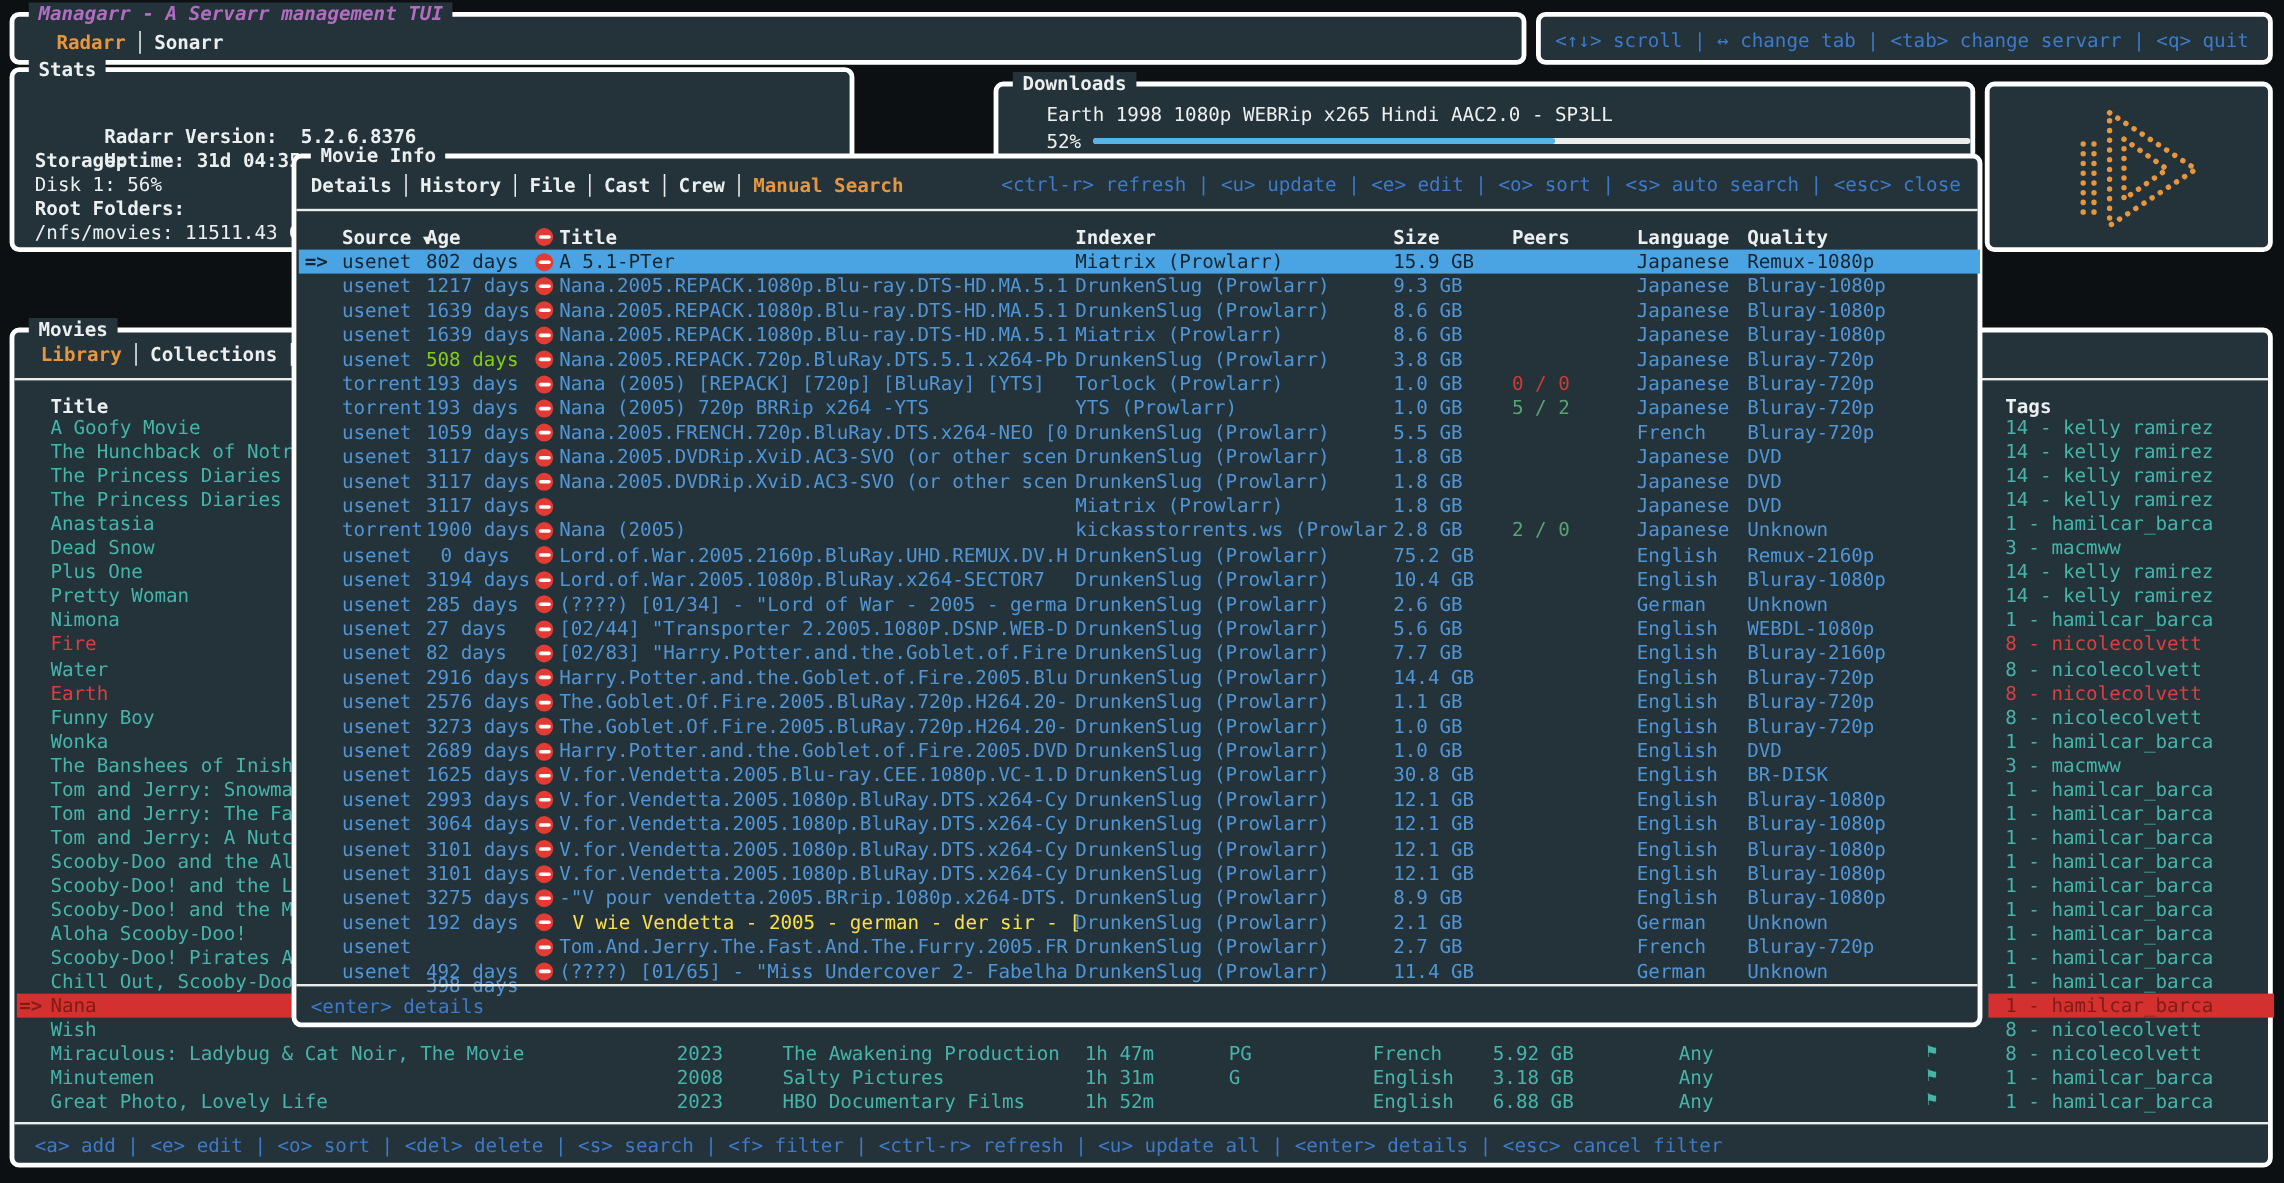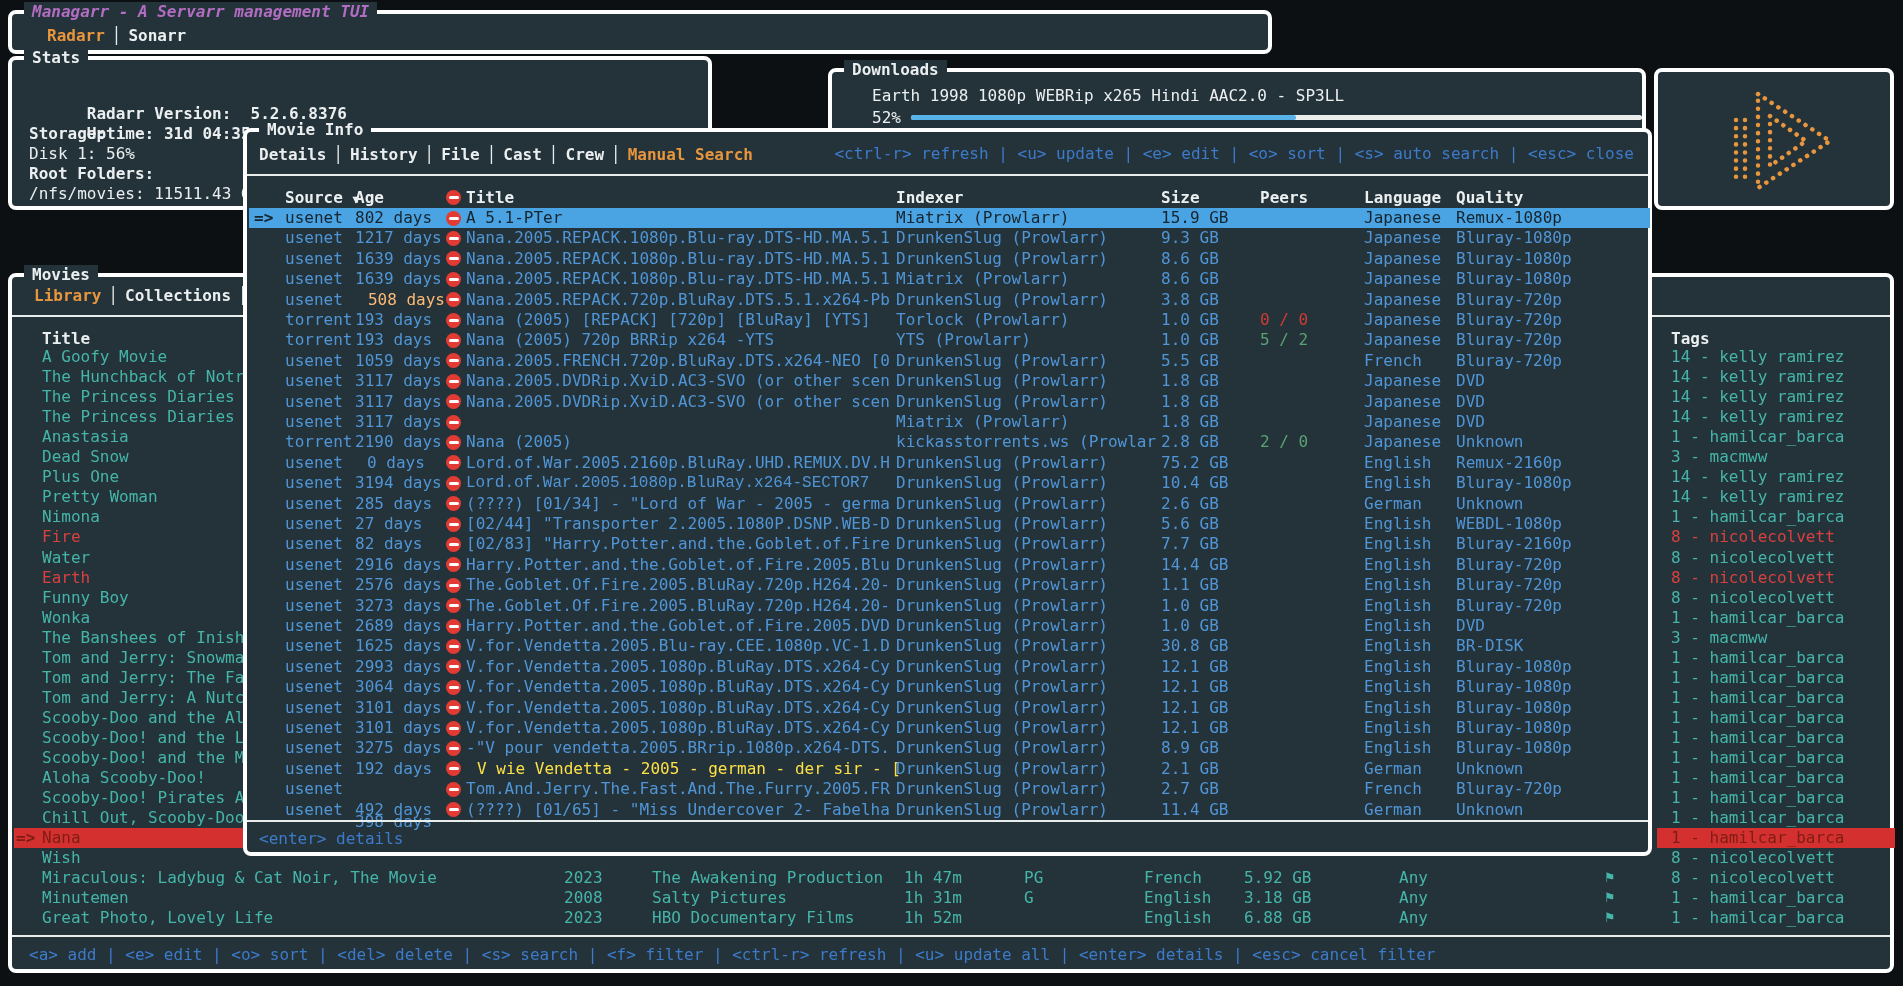--- a/index.html
+++ b/index.html
@@ -138,20 +138,23 @@
 
   <div class="box" style="left:8px; top:10px; width:1264px; height:44px; z-index:10;">
     <span class="legend" style="color:#b26dc2; font-style:italic;">Managarr - A Servarr management TUI</span>
     <div class="tabs" style="left:35px; top:11px; height:20px;">
       <span class="orange">Radarr</span>
       <span class="sep">│</span>
       <span class="white">Sonarr</span>
     </div>
   </div>
 
+  <div class="box" style="left:1280px; top:10px; width:614px; height:44px; z-index:10;">
+    <div class="cell blue" style="right:16px; top:10px; text-align:right;">&lt;↑↓&gt; scroll | ↔ change tab | &lt;tab&gt; change servarr | &lt;q&gt; quit</div>
+  </div>
 
   <div class="box" style="left:8px; top:56px; width:704px; height:154px; z-index:10;">
     <span class="legend">Stats</span>
     <div class="row bold" style="left:17px; top:24px;">
       <span>Radarr Version:</span><span>  </span><span>5.2.6.8376</span>
     </div>
     <div class="row bold" style="left:17px; top:44px;">
       <span>Uptime:</span><span> </span><span>31d 04:35:03</span>
     </div>
     <div class="row bold" style="left:17px; top:64px;">Storage:</div>
@@ -248,21 +251,21 @@
           <div class="cell" style="left: 108px; top: 0px; color: rgb(80, 149, 214); width: 90px;">1639 days</div>
           <span class="noentry" style="left: 199px;"></span>
           <div class="cell" style="left: 219px; top: 0px; color: rgb(80, 149, 214); width: 427px;">Nana.2005.REPACK.1080p.Blu-ray.DTS-HD.MA.5.1</div>
           <div class="cell" style="left: 649px; top: 0px; color: rgb(80, 149, 214); width: 262px;">Miatrix (Prowlarr)</div>
           <div class="cell" style="left: 914px; top: 0px; color: rgb(80, 149, 214); width: 90px;">8.6 GB</div>
           <div class="cell" style="left: 1117px; top: 0px; color: rgb(80, 149, 214); width: 90px;">Japanese</div>
           <div class="cell" style="left: 1209px; top: 0px; color: rgb(80, 149, 214); width: 160px;">Bluray-1080p</div>
         </div>
         <div style="position: absolute; left: 0px; top: 157.6px; width: 1405px; height: 20px;">
           <div class="cell" style="left: 38px; top: 0px; color: rgb(80, 149, 214); width: 70px;">usenet</div>
-          <div class="cell" style="left: 108px; top: 0px; color: #fdba74; width: 90px; text-align: right;">508 days</div>
+          <div class="cell" style="left: 108px; top: 0px; color: #84cc16; width: 90px;">508 days</div>
           <span class="noentry" style="left: 199px;"></span>
           <div class="cell" style="left: 219px; top: 0px; color: rgb(80, 149, 214); width: 427px;">Nana.2005.REPACK.720p.BluRay.DTS.5.1.x264-Pb</div>
           <div class="cell" style="left: 649px; top: 0px; color: rgb(80, 149, 214); width: 262px;">DrunkenSlug (Prowlarr)</div>
           <div class="cell" style="left: 914px; top: 0px; color: rgb(80, 149, 214); width: 90px;">3.8 GB</div>
           <div class="cell" style="left: 1117px; top: 0px; color: rgb(80, 149, 214); width: 90px;">Japanese</div>
           <div class="cell" style="left: 1209px; top: 0px; color: rgb(80, 149, 214); width: 160px;">Bluray-720p</div>
         </div>
         <div style="position: absolute; left: 0px; top: 178px; width: 1405px; height: 20px;">
           <div class="cell" style="left: 38px; top: 0px; color: rgb(80, 149, 214); width: 70px;">torrent</div>
           <div class="cell" style="left: 108px; top: 0px; color: rgb(80, 149, 214); width: 90px;">193 days</div>
@@ -319,21 +322,21 @@
           <div class="cell" style="left: 38px; top: 0px; color: rgb(80, 149, 214); width: 70px;">usenet</div>
           <div class="cell" style="left: 108px; top: 0px; color: rgb(80, 149, 214); width: 90px;">3117 days</div>
           <span class="noentry" style="left: 199px;"></span>
           <div class="cell" style="left: 649px; top: 0px; color: rgb(80, 149, 214); width: 262px;">Miatrix (Prowlarr)</div>
           <div class="cell" style="left: 914px; top: 0px; color: rgb(80, 149, 214); width: 90px;">1.8 GB</div>
           <div class="cell" style="left: 1117px; top: 0px; color: rgb(80, 149, 214); width: 90px;">Japanese</div>
           <div class="cell" style="left: 1209px; top: 0px; color: rgb(80, 149, 214); width: 160px;">DVD</div>
         </div>
         <div style="position: absolute; left: 0px; top: 300.4px; width: 1405px; height: 20px;">
           <div class="cell" style="left: 38px; top: 0px; color: rgb(80, 149, 214); width: 70px;">torrent</div>
-          <div class="cell" style="left: 108px; top: 0px; color: rgb(80, 149, 214); width: 90px;">2190 days</div>
+          <div class="cell" style="left: 108px; top: 0px; color: rgb(80, 149, 214); width: 90px;">1900 days</div>
           <span class="noentry" style="left: 199px;"></span>
           <div class="cell" style="left: 219px; top: 0px; color: rgb(80, 149, 214); width: 427px;">Nana (2005)</div>
           <div class="cell" style="left: 649px; top: 0px; color: rgb(80, 149, 214); width: 262px;">kickasstorrents.ws (Prowlarr</div>
           <div class="cell" style="left: 914px; top: 0px; color: rgb(80, 149, 214); width: 90px;">2.8 GB</div>
           <div class="cell" style="left: 1013px; top: 0px; color: rgb(88, 162, 115); width: 80px;">2 / 0</div>
           <div class="cell" style="left: 1117px; top: 0px; color: rgb(80, 149, 214); width: 90px;">Japanese</div>
           <div class="cell" style="left: 1209px; top: 0px; color: rgb(80, 149, 214); width: 160px;">Unknown</div>
         </div>
         <div style="position: absolute; left: 0px; top: 320.8px; width: 1405px; height: 20px;">
           <div class="cell" style="left: 38px; top: 0px; color: rgb(80, 149, 214); width: 70px;">usenet</div>
@@ -342,21 +345,21 @@
           <div class="cell" style="left: 219px; top: 0px; color: rgb(80, 149, 214); width: 427px;">Lord.of.War.2005.2160p.BluRay.UHD.REMUX.DV.H</div>
           <div class="cell" style="left: 649px; top: 0px; color: rgb(80, 149, 214); width: 262px;">DrunkenSlug (Prowlarr)</div>
           <div class="cell" style="left: 914px; top: 0px; color: rgb(80, 149, 214); width: 90px;">75.2 GB</div>
           <div class="cell" style="left: 1117px; top: 0px; color: rgb(80, 149, 214); width: 90px;">English</div>
           <div class="cell" style="left: 1209px; top: 0px; color: rgb(80, 149, 214); width: 160px;">Remux-2160p</div>
         </div>
         <div style="position: absolute; left: 0px; top: 341.2px; width: 1405px; height: 20px;">
           <div class="cell" style="left: 38px; top: 0px; color: rgb(80, 149, 214); width: 70px;">usenet</div>
           <div class="cell" style="left: 108px; top: 0px; color: rgb(80, 149, 214); width: 90px;">3194 days</div>
           <span class="noentry" style="left: 199px;"></span>
-          <div class="cell" style="left: 219px; top: 0px; color: rgb(80, 149, 214); width: 427px; font-family: Liberation Mono, monospace;">Lord.of.War.2005.1080p.BluRay.x264-SECTOR7</div>
+          <div class="cell" style="left: 219px; top: 0px; color: rgb(80, 149, 214); width: 427px;">Lord.of.War.2005.1080p.BluRay.x264-SECTOR7</div>
           <div class="cell" style="left: 649px; top: 0px; color: rgb(80, 149, 214); width: 262px;">DrunkenSlug (Prowlarr)</div>
           <div class="cell" style="left: 914px; top: 0px; color: rgb(80, 149, 214); width: 90px;">10.4 GB</div>
           <div class="cell" style="left: 1117px; top: 0px; color: rgb(80, 149, 214); width: 90px;">English</div>
           <div class="cell" style="left: 1209px; top: 0px; color: rgb(80, 149, 214); width: 160px;">Bluray-1080p</div>
         </div>
         <div style="position: absolute; left: 0px; top: 361.6px; width: 1405px; height: 20px;">
           <div class="cell" style="left: 38px; top: 0px; color: rgb(80, 149, 214); width: 70px;">usenet</div>
           <div class="cell" style="left: 108px; top: 0px; color: rgb(80, 149, 214); width: 90px;">285 days</div>
           <span class="noentry" style="left: 199px;"></span>
           <div class="cell" style="left: 219px; top: 0px; color: rgb(80, 149, 214); width: 427px;">(????) [01/34] - "Lord of War - 2005 - germa</div>

